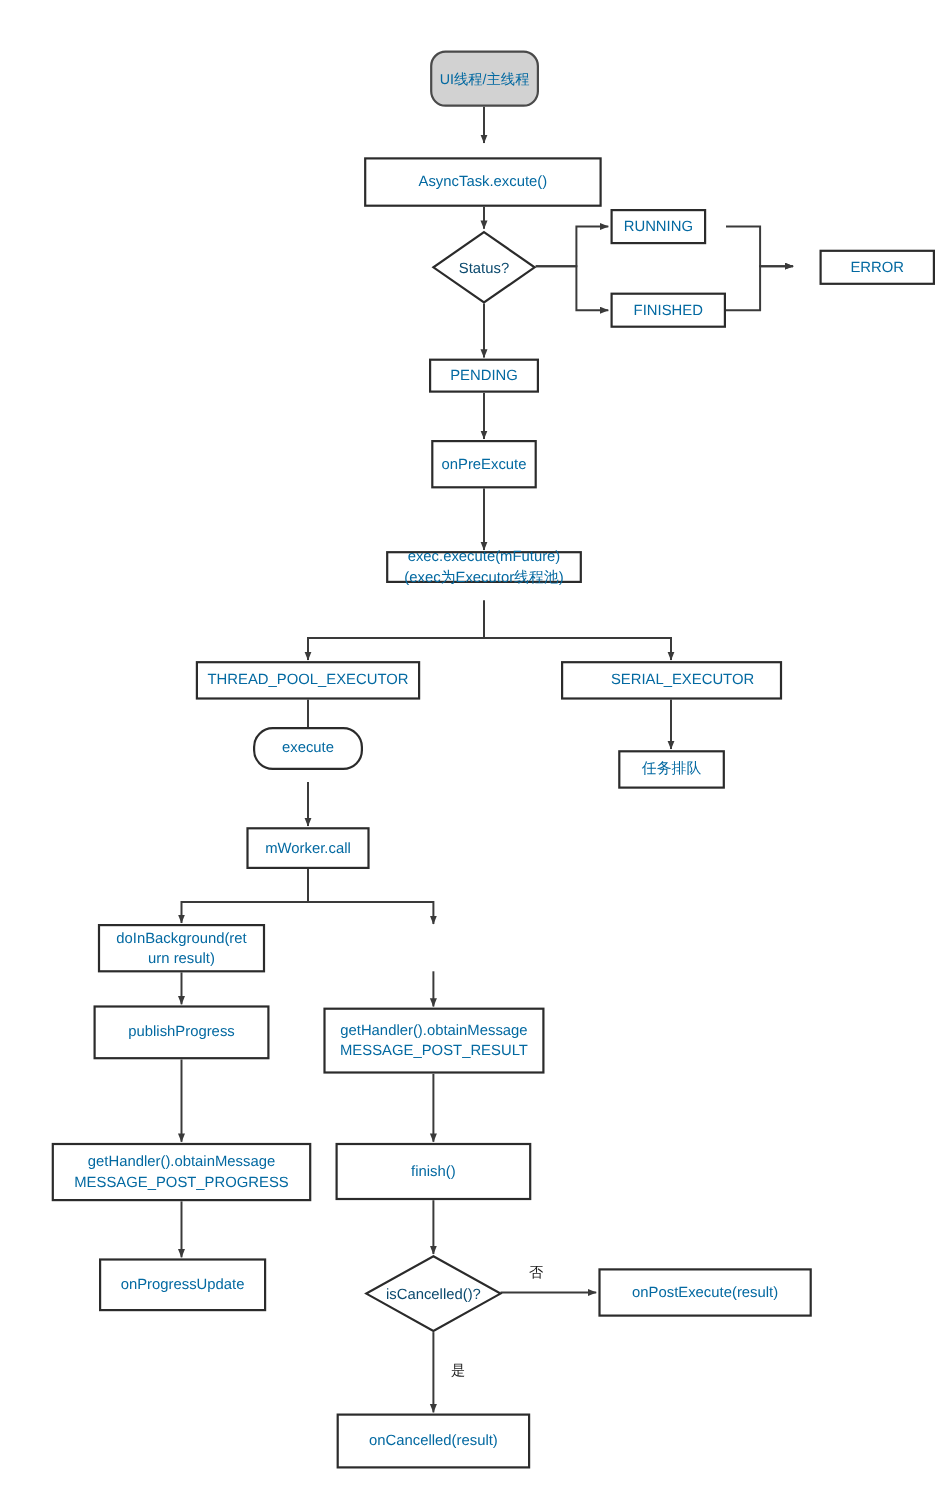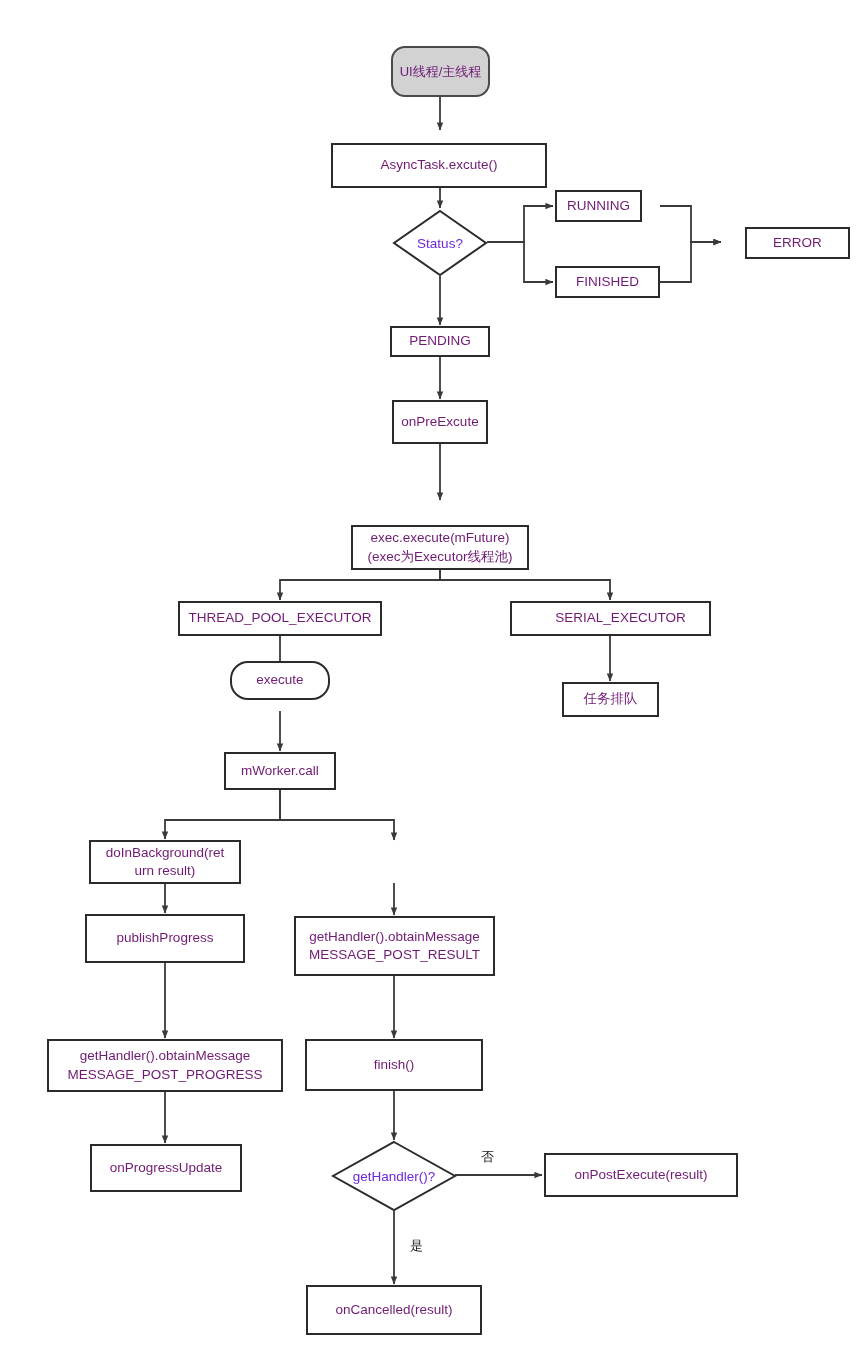--- a/index.html
+++ b/index.html
@@ -25,21 +25,21 @@
   }
   .node {
     position: absolute;
     box-sizing: border-box;
     display: flex;
     align-items: center;
     justify-content: center;
     text-align: center;
     border: 2px solid #2b2b2b;
     background: #ffffff;
-    color: #701a75;
+    color: #0369a1;
     font-size: 13.5px;
     line-height: 1.35;
     padding: 2px 4px;
     white-space: pre-line;
     z-index: 2;
   }
   .node.start {
     border-radius: 14px;
     background: #d2d2d2;
     border: 2px solid #4a4a4a;
@@ -59,21 +59,21 @@
   .diamond .dlabel {
     position: absolute;
     left: 0;
     top: 0;
     width: 100%;
     height: 100%;
     display: flex;
     align-items: center;
     justify-content: center;
     font-size: 13.5px;
-    color: #6d28d9;
+    color: #0c4a6e;
     text-align: center;
   }
   .edge-label {
     position: absolute;
     font-size: 13px;
     color: #1a1a1a;
     z-index: 3;
     white-space: nowrap;
   }
 </style>
@@ -165,21 +165,21 @@
   </div>
 
   <div class="node" style="left:390px; top:326px; width:100px; height:31px;">
     <span>PENDING</span>
   </div>
 
   <div class="node" style="left:392px; top:400px; width:96px; height:44px;">
     <span>onPreExcute</span>
   </div>
 
-  <div class="node" style="left:351px; top:525px; width:178px; height:45px;">
+  <div class="node" style="left:351px; top:501px; width:178px; height:29px;">
     <span>exec.execute(mFuture)
 (exec为Executor线程池)</span>
   </div>
 
   <div class="node" style="left:178px; top:601px; width:204px; height:35px;">
     <span>THREAD_POOL_EXECUTOR</span>
   </div>
 
   <div class="node" style="left:510px; top:601px; width:201px; height:35px;padding-left:24px;">
     <span>SERIAL_EXECUTOR</span>
@@ -222,21 +222,21 @@
   </div>
 
   <div class="node" style="left:90px; top:1144px; width:152px; height:48px;">
     <span>onProgressUpdate</span>
   </div>
 
   <div class="diamond" style="left:331px; top:1140px; width:126px; height:72px;">
     <svg class="shape" viewBox="0 0 126 72" xmlns="http://www.w3.org/2000/svg">
       <polygon points="63,2 124,36 63,70 2,36" fill="#ffffff" stroke="#2b2b2b" stroke-width="2"></polygon>
     </svg>
-    <div class="dlabel">getHandler()?</div>
+    <div class="dlabel">isCancelled()?</div>
   </div>
 
   <div class="node" style="left:544px; top:1153px; width:194px; height:44px;">
     <span>onPostExecute(result)</span>
   </div>
 
   <div class="node" style="left:306px; top:1285px; width:176px; height:50px;">
     <span>onCancelled(result)</span>
   </div>
 

